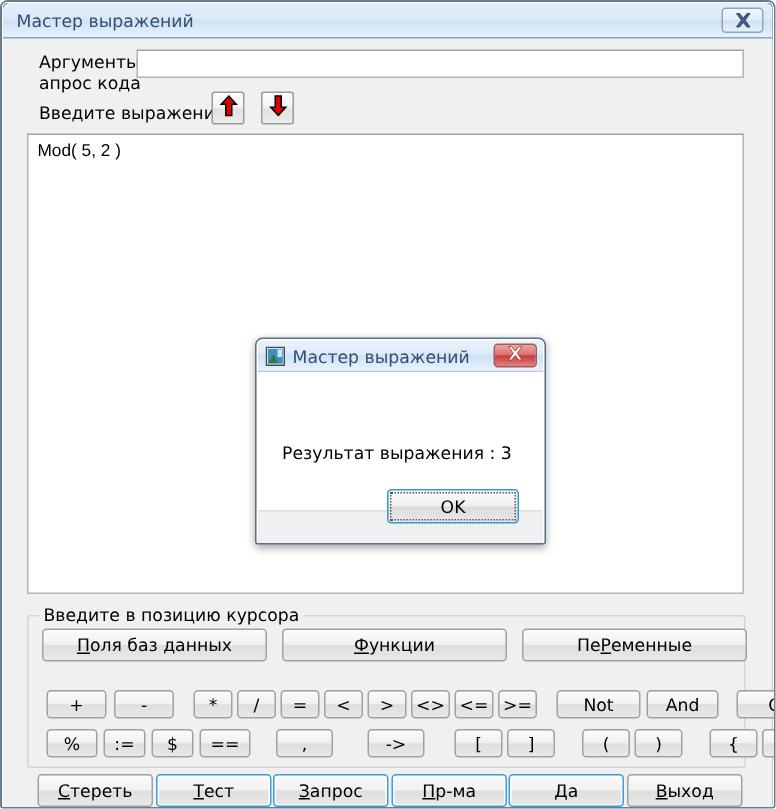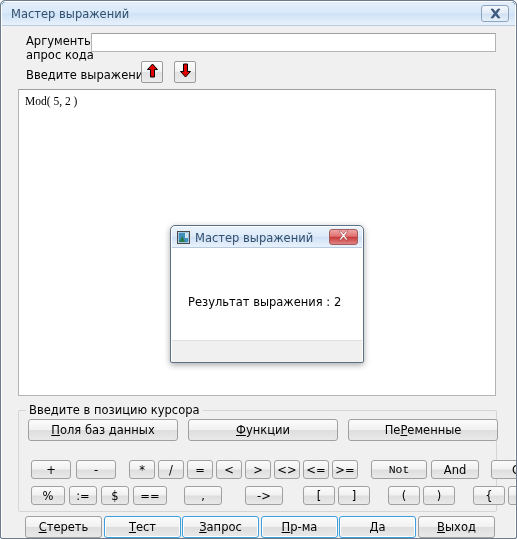--- a/index.html
+++ b/index.html
@@ -116,21 +116,21 @@
   #btn-down { left: 172px; }
 
   #expr-area {
     position: absolute;
     left: 16px; top: 63px;
     width: 478px; height: 307px;
     box-sizing: border-box;
     background: #ffffff;
     border: 1px solid #b4b4b4;
     border-top-color: #a0a0a0;
-    font-family: Liberation Serif, serif;
+    font-family: Liberation Sans, sans-serif;
     font-size: 11.5px;
     color: #000;
     padding: 4px 6px;
     resize: none;
     outline: none;
     line-height: 15px;
   }
 
   
   #insert-group {
@@ -325,21 +325,21 @@
         <button class="btn op" style="left: 29px; top: 434px; width: 40px; height: 19px;">+</button>
         <button class="btn op" style="left: 74px; top: 434px; width: 40px; height: 19px;">-</button>
         <button class="btn op" style="left: 127px; top: 434px; width: 26px; height: 19px;">*</button>
         <button class="btn op" style="left: 156px; top: 434px; width: 26px; height: 19px;">/</button>
         <button class="btn op" style="left: 185px; top: 434px; width: 26px; height: 19px;">=</button>
         <button class="btn op" style="left: 214px; top: 434px; width: 26px; height: 19px;">&lt;</button>
         <button class="btn op" style="left: 243px; top: 434px; width: 26px; height: 19px;">&gt;</button>
         <button class="btn op" style="left: 272px; top: 434px; width: 26px; height: 19px;">&lt;&gt;</button>
         <button class="btn op" style="left: 301px; top: 434px; width: 26px; height: 19px;">&lt;=</button>
         <button class="btn op" style="left: 330px; top: 434px; width: 26px; height: 19px;">&gt;=</button>
-        <button class="btn op" style="left: 369px; top: 434px; width: 56px; height: 19px; font-family: Liberation Mono, monospace;">Not</button>
+        <button class="btn op" style="left: 369px; top: 434px; width: 56px; height: 19px;">Not</button>
         <button class="btn op" style="left: 429px; top: 434px; width: 48px; height: 19px;">And</button>
         <button class="btn op" style="left: 489px; top: 434px; width: 56px; height: 19px;">Or</button>
       </div>
     <div id="op-row2-host">
         <button class="btn op" style="left: 29px; top: 460px; width: 34px; height: 19px;">%</button>
         <button class="btn op" style="left: 67px; top: 460px; width: 28px; height: 19px;">:=</button>
         <button class="btn op" style="left: 99px; top: 460px; width: 28px; height: 19px;">$</button>
         <button class="btn op" style="left: 131px; top: 460px; width: 34px; height: 19px;">==</button>
         <button class="btn op" style="left: 182px; top: 460px; width: 38px; height: 19px;">,</button>
         <button class="btn op" style="left: 243px; top: 460px; width: 38px; height: 19px;">-&gt;</button>
@@ -375,18 +375,19 @@
       <div id="modal-title-text">Мастер выражений</div>
       <div id="modal-close-button">
         <span>
           <svg width="13" height="11" viewBox="0 0 13 11">
             <path d="M2 1 L4 1 L6.5 4 L9 1 L11 1 L7.8 5.5 L11 10 L9 10 L6.5 7 L4 10 L2 10 L5.2 5.5 Z" fill="#ffffff" stroke="#8a2a2a" stroke-width="0.5"></path>
           </svg>
         </span>
       </div>
     </div>
     <div id="modal-body">
-      <div id="modal-message">Результат выражения : 2</div>
+      <div id="modal-message">Результат выражения : 3</div>
     </div>
     <div id="modal-footer"></div>
+    <button id="modal-ok-button">OK</button>
   </div>
 
 </div>
 
 </body></html>

